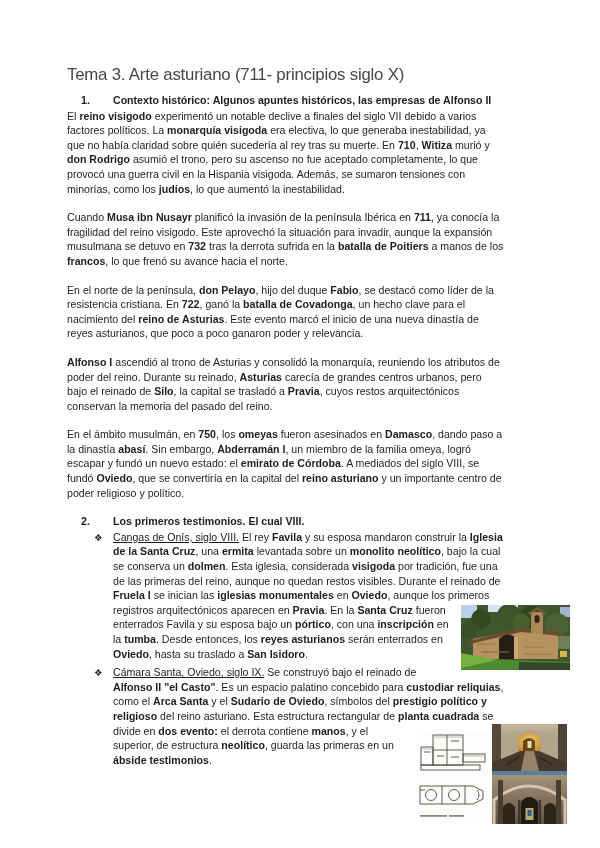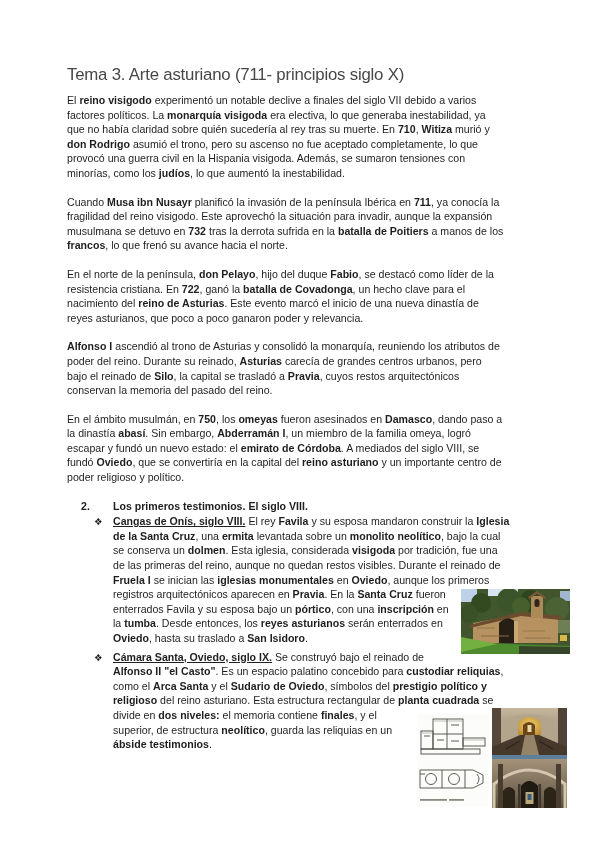--- a/index.html
+++ b/index.html
@@ -22,40 +22,41 @@
     line-height:22px;
     letter-spacing:-0.2px;
     margin:0 0 7px 0;
   }
   .heading{font-weight:bold;margin:5px 0 1px 0;padding-left:14px;}
   .hnum{display:inline-block;width:32px;}
   .para{margin:0 8px 14px 0;}
   .bullet{position:relative;padding-left:46px;margin:0 0 4px 0;}
   .bmark{position:absolute;left:27px;top:1px;font-size:9.5px;}
   .b{font-weight:bold;}
-  .u{text-decoration:underline;font-weight:bold;}
+  .u{text-decoration:underline;}
   .float-wrap{float:right;}
   #float-church{margin:2px -58px 4px 9px;}
   #float-plans{margin:0 -55px 2px 9px;display:flex;align-items:flex-start;gap:3px;}
   #float-plans .plan-box{margin-top:6px;}
   svg{display:block;}
 </style>
 </head>
 <body>
 
 <div class="page">
   <h1 class="title">Tema 3. Arte asturiano (711- principios siglo X)</h1>
 
   <div id="doc">
+      <div class="heading"><span class="hnum">1.</span><span>Contexto histórico: Algunos apuntes históricos, las empresas de Alfonso II</span></div>
       <div class="para"><span class="">El </span><span class="b">reino visigodo</span><span class=""> experimentó un notable declive a finales del siglo VII debido a varios factores políticos. La </span><span class="b">monarquía visigoda</span><span class=""> era electiva, lo que generaba inestabilidad, ya que no había claridad sobre quién sucedería al rey tras su muerte. En </span><span class="b">710</span><span class="">, </span><span class="b">Witiza</span><span class=""> murió y </span><span class="b">don Rodrigo</span><span class=""> asumió el trono, pero su ascenso no fue aceptado completamente, lo que provocó una guerra civil en la Hispania visigoda. Además, se sumaron tensiones con minorías, como los </span><span class="b">judíos</span><span class="">, lo que aumentó la inestabilidad.</span></div>
       <div class="para"><span class="">Cuando </span><span class="b">Musa ibn Nusayr</span><span class=""> planificó la invasión de la península Ibérica en </span><span class="b">711</span><span class="">, ya conocía la fragilidad del reino visigodo. Este aprovechó la situación para invadir, aunque la expansión musulmana se detuvo en </span><span class="b">732</span><span class=""> tras la derrota sufrida en la </span><span class="b">batalla de Poitiers</span><span class=""> a manos de los </span><span class="b">francos</span><span class="">, lo que frenó su avance hacia el norte.</span></div>
       <div class="para"><span class="">En el norte de la península, </span><span class="b">don Pelayo</span><span class="">, hijo del duque </span><span class="b">Fabio</span><span class="">, se destacó como líder de la resistencia cristiana. En </span><span class="b">722</span><span class="">, ganó la </span><span class="b">batalla de Covadonga</span><span class="">, un hecho clave para el nacimiento del </span><span class="b">reino de Asturias</span><span class="">. Este evento marcó el inicio de una nueva dinastía de reyes asturianos, que poco a poco ganaron poder y relevancia.</span></div>
       <div class="para"><span class="b">Alfonso I</span><span class=""> ascendió al trono de Asturias y consolidó la monarquía, reuniendo los atributos de poder del reino. Durante su reinado, </span><span class="b">Asturias</span><span class=""> carecía de grandes centros urbanos, pero bajo el reinado de </span><span class="b">Silo</span><span class="">, la capital se trasladó a </span><span class="b">Pravia</span><span class="">, cuyos restos arquitectónicos conservan la memoria del pasado del reino.</span></div>
       <div class="para"><span class="">En el ámbito musulmán, en </span><span class="b">750</span><span class="">, los </span><span class="b">omeyas</span><span class=""> fueron asesinados en </span><span class="b">Damasco</span><span class="">, dando paso a la dinastía </span><span class="b">abasí</span><span class="">. Sin embargo, </span><span class="b">Abderramán I</span><span class="">, un miembro de la familia omeya, logró escapar y fundó un nuevo estado: el </span><span class="b">emirato de Córdoba</span><span class="">. A mediados del siglo VIII, se fundó </span><span class="b">Oviedo</span><span class="">, que se convertiría en la capital del </span><span class="b">reino asturiano</span><span class=""> y un importante centro de poder religioso y político.</span></div>
-      <div class="heading"><span class="hnum">2.</span><span>Los primeros testimonios. El siglo VIII.</span></div>
+      <div class="heading"><span class="hnum">2.</span><span>Los primeros testimonios. El cual VIII.</span></div>
       <div class="bullet"><span class="bmark">❖</span><span class=" u">Cangas de Onís, siglo VIII.</span><span class=""> El rey </span><span class="b">Favila</span><span class=""> y su esposa mandaron construir la </span><span class="b">Iglesia de la Santa Cruz</span><span class="">, una </span><span class="b">ermita</span><span class=""> levantada sobre un </span><span class="b">monolito neolítico</span><span class="">, bajo la cual se conserva un </span><span class="b">dolmen</span><span class="">. Esta iglesia, considerada </span><span class="b">visigoda</span><span class=""> por tradición, fue una de las primeras del reino, aunque no quedan restos visibles. Durante el reinado de </span><span class="b">Fruela I</span><span class=""> se inician las </span><span class="b">iglesias monumentales</span><span class=""> en </span><span class="b">Oviedo</span><span class="">, aunque los primeros </span><span class="float-wrap" id="float-church">
     <svg width="109" height="65" viewBox="0 0 109 65">
       <rect width="109" height="65" fill="#42562e"></rect>
       <rect x="0" y="0" width="16" height="13" fill="#bdd2e8"></rect>
       <rect x="27" y="0" width="30" height="7" fill="#d6e4f2"></rect>
       <rect x="99" y="2" width="10" height="10" fill="#9fb6cc"></rect>
       <circle cx="20" cy="14" r="10" fill="#33491f"></circle>
       <circle cx="48" cy="11" r="12" fill="#3c5429"></circle>
       <circle cx="70" cy="12" r="11" fill="#2e4520"></circle>
       <circle cx="96" cy="20" r="12" fill="#4a6234"></circle>
@@ -146,16 +147,16 @@
       <path d="M11,100 L11,83 Q17,75 23,83 L23,100 Z" fill="#2c2417"></path>
       <path d="M52,100 L52,83 Q58,75 64,83 L64,100 Z" fill="#2c2417"></path>
       <path d="M29,100 L29,78 Q37,68 46,78 L46,100 Z" fill="#1f1a12"></path>
       <rect x="33.5" y="84" width="8" height="12" fill="#b9a87c"></rect>
       <rect x="35.5" y="86" width="4" height="6" fill="#3a5a7a"></rect>
       <rect x="26" y="76" width="2.5" height="24" fill="#3f352a"></rect>
       <rect x="46.5" y="76" width="2.5" height="24" fill="#3f352a"></rect>
       <rect x="6" y="56" width="5" height="44" fill="#493d2f"></rect>
       <rect x="64" y="56" width="5" height="44" fill="#493d2f"></rect>
     </svg>
-  </span><span class="b">niveles:</span><span class=""> el memoria contiene </span><span class="b">finales</span><span class="">, y el superior, de estructura </span><span class="b">neolítico</span><span class="">, guarda las reliquias en un </span><span class="b">ábside testimonios</span><span class="">.</span></div>
+  </span><span class="b">evento:</span><span class=""> el derrota contiene </span><span class="b">manos</span><span class="">, y el superior, de estructura </span><span class="b">neolítico</span><span class="">, guarda las primeras en un </span><span class="b">ábside testimonios</span><span class="">.</span></div>
     </div>
 
 </div>
 
 </body></html>

